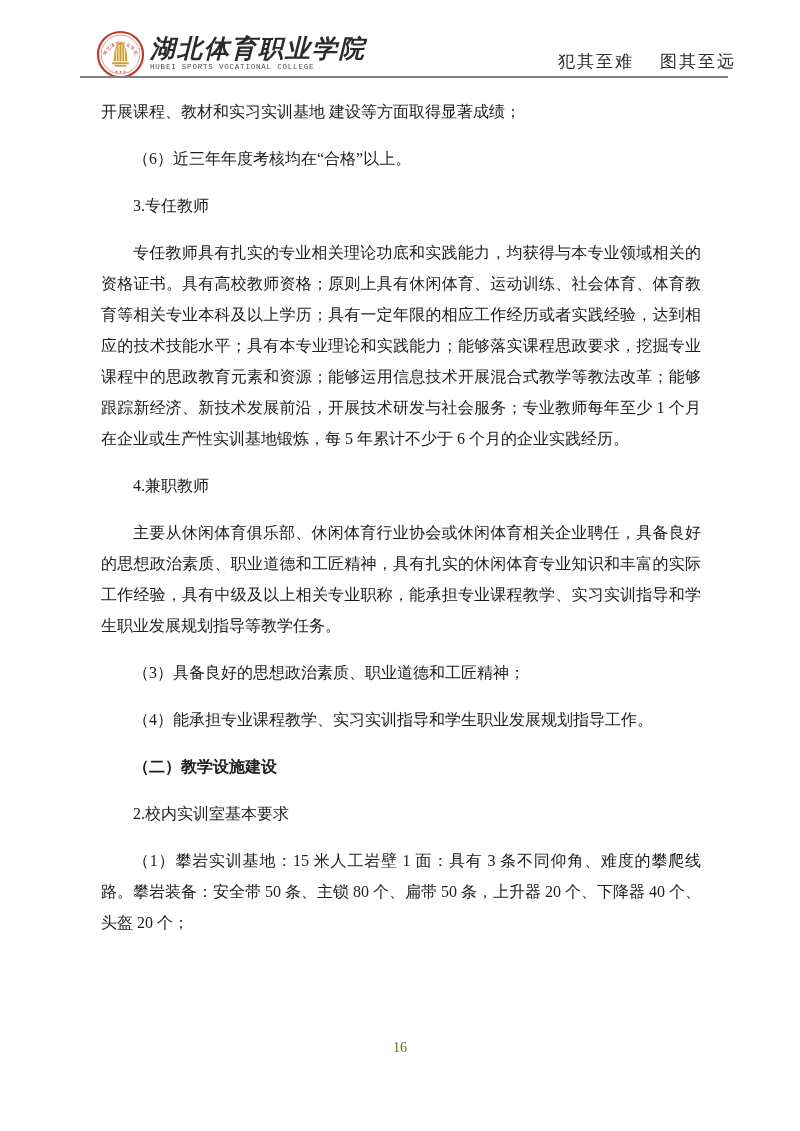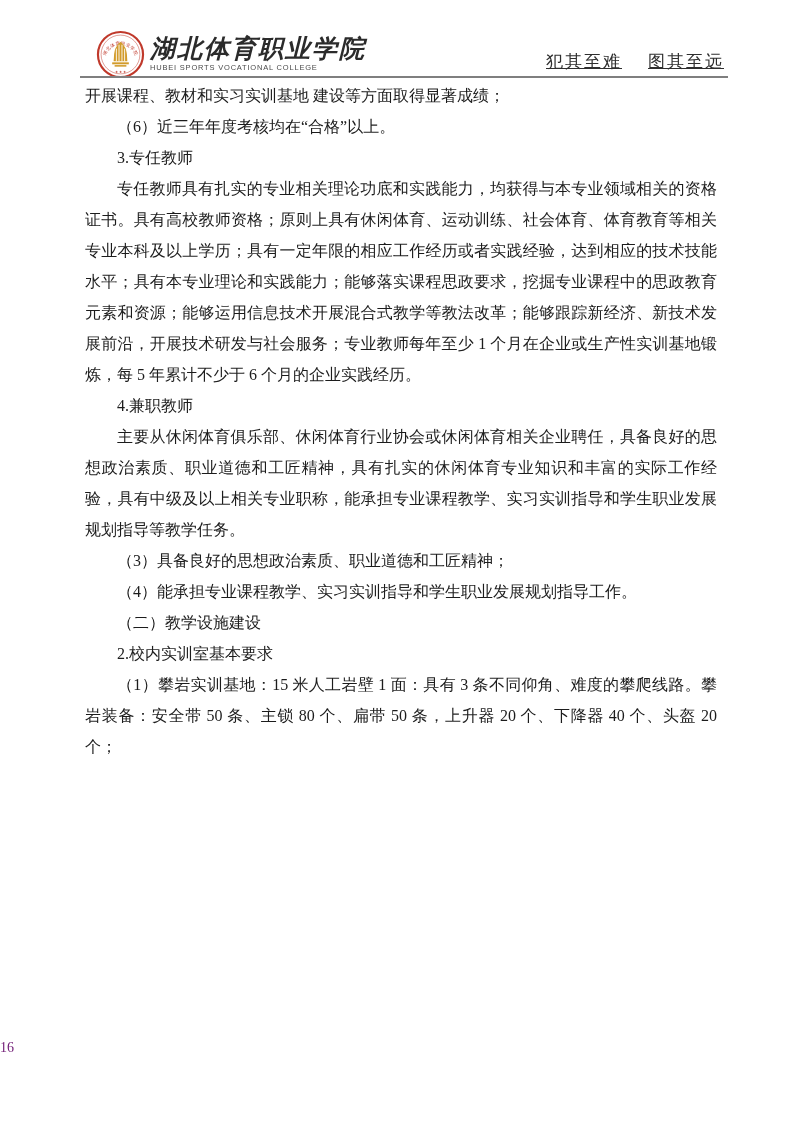--- a/index.html
+++ b/index.html
@@ -11,45 +11,45 @@
   
   .hdr{position:absolute;left:0;top:0;width:100%;height:78px;}
   .seal{position:absolute;left:96px;top:30px;width:49px;height:49px;}
   .names{position:absolute;left:150px;top:35px;}
   .zh-name{
     font-family:"DejaVu Serif","Liberation Serif",serif;
     font-style:italic;font-weight:700;font-size:25px;line-height:27px;
     letter-spacing:2px;color:#2b2b2b;white-space:nowrap;
   }
   .en-name{
-    font-family:Liberation Sans, sans-serif;font-size:7.5px;letter-spacing:0.8px;
+    font-family:Liberation Mono, monospace;font-size:7.5px;letter-spacing:0.8px;
     color:#4a4a4a;margin-top:1px;white-space:nowrap;
   }
   .motto{
-    position:absolute;right:76px;top:50px;font-size:17px;color:#2e2e2e;
-    letter-spacing:2px;white-space:nowrap;text-decoration:underline;
+    position:absolute;right:64px;top:50px;font-size:17px;color:#2e2e2e;
+    letter-spacing:2px;white-space:nowrap;
   }
   .motto .gap{display:inline-block;width:26px;}
   .hdr-rule{
     position:absolute;left:80px;right:72px;top:76px;height:2px;
     background:#7f7f7f;
   }
   
   .doc{
     position:absolute;left:85px;right:83px;top:80px;
     font-size:16px;line-height:31px;
     text-align:justify;text-justify:inter-ideograph;
   }
-  .doc p{margin:0;text-indent:2em;}
+  .doc p{margin:16px;text-indent:2em;}
   .doc p.noindent{text-indent:0;}
-  .doc p.bold{font-weight:normal;}
+  .doc p.bold{font-weight:bold;}
   
   .pageno{
-    position:absolute;left:0;right:0;top:1040px;
-    font-size:14px;color:#701a75;
+    position:absolute;left:0;right:0;top:1040px;text-align:center;
+    font-size:14px;color:#4d7c0f;
   }
 </style>
 </head>
 <body>
 
 <div class="page">
 
   <div class="hdr">
 
     <svg class="seal" viewBox="-25 -25 50 50">

